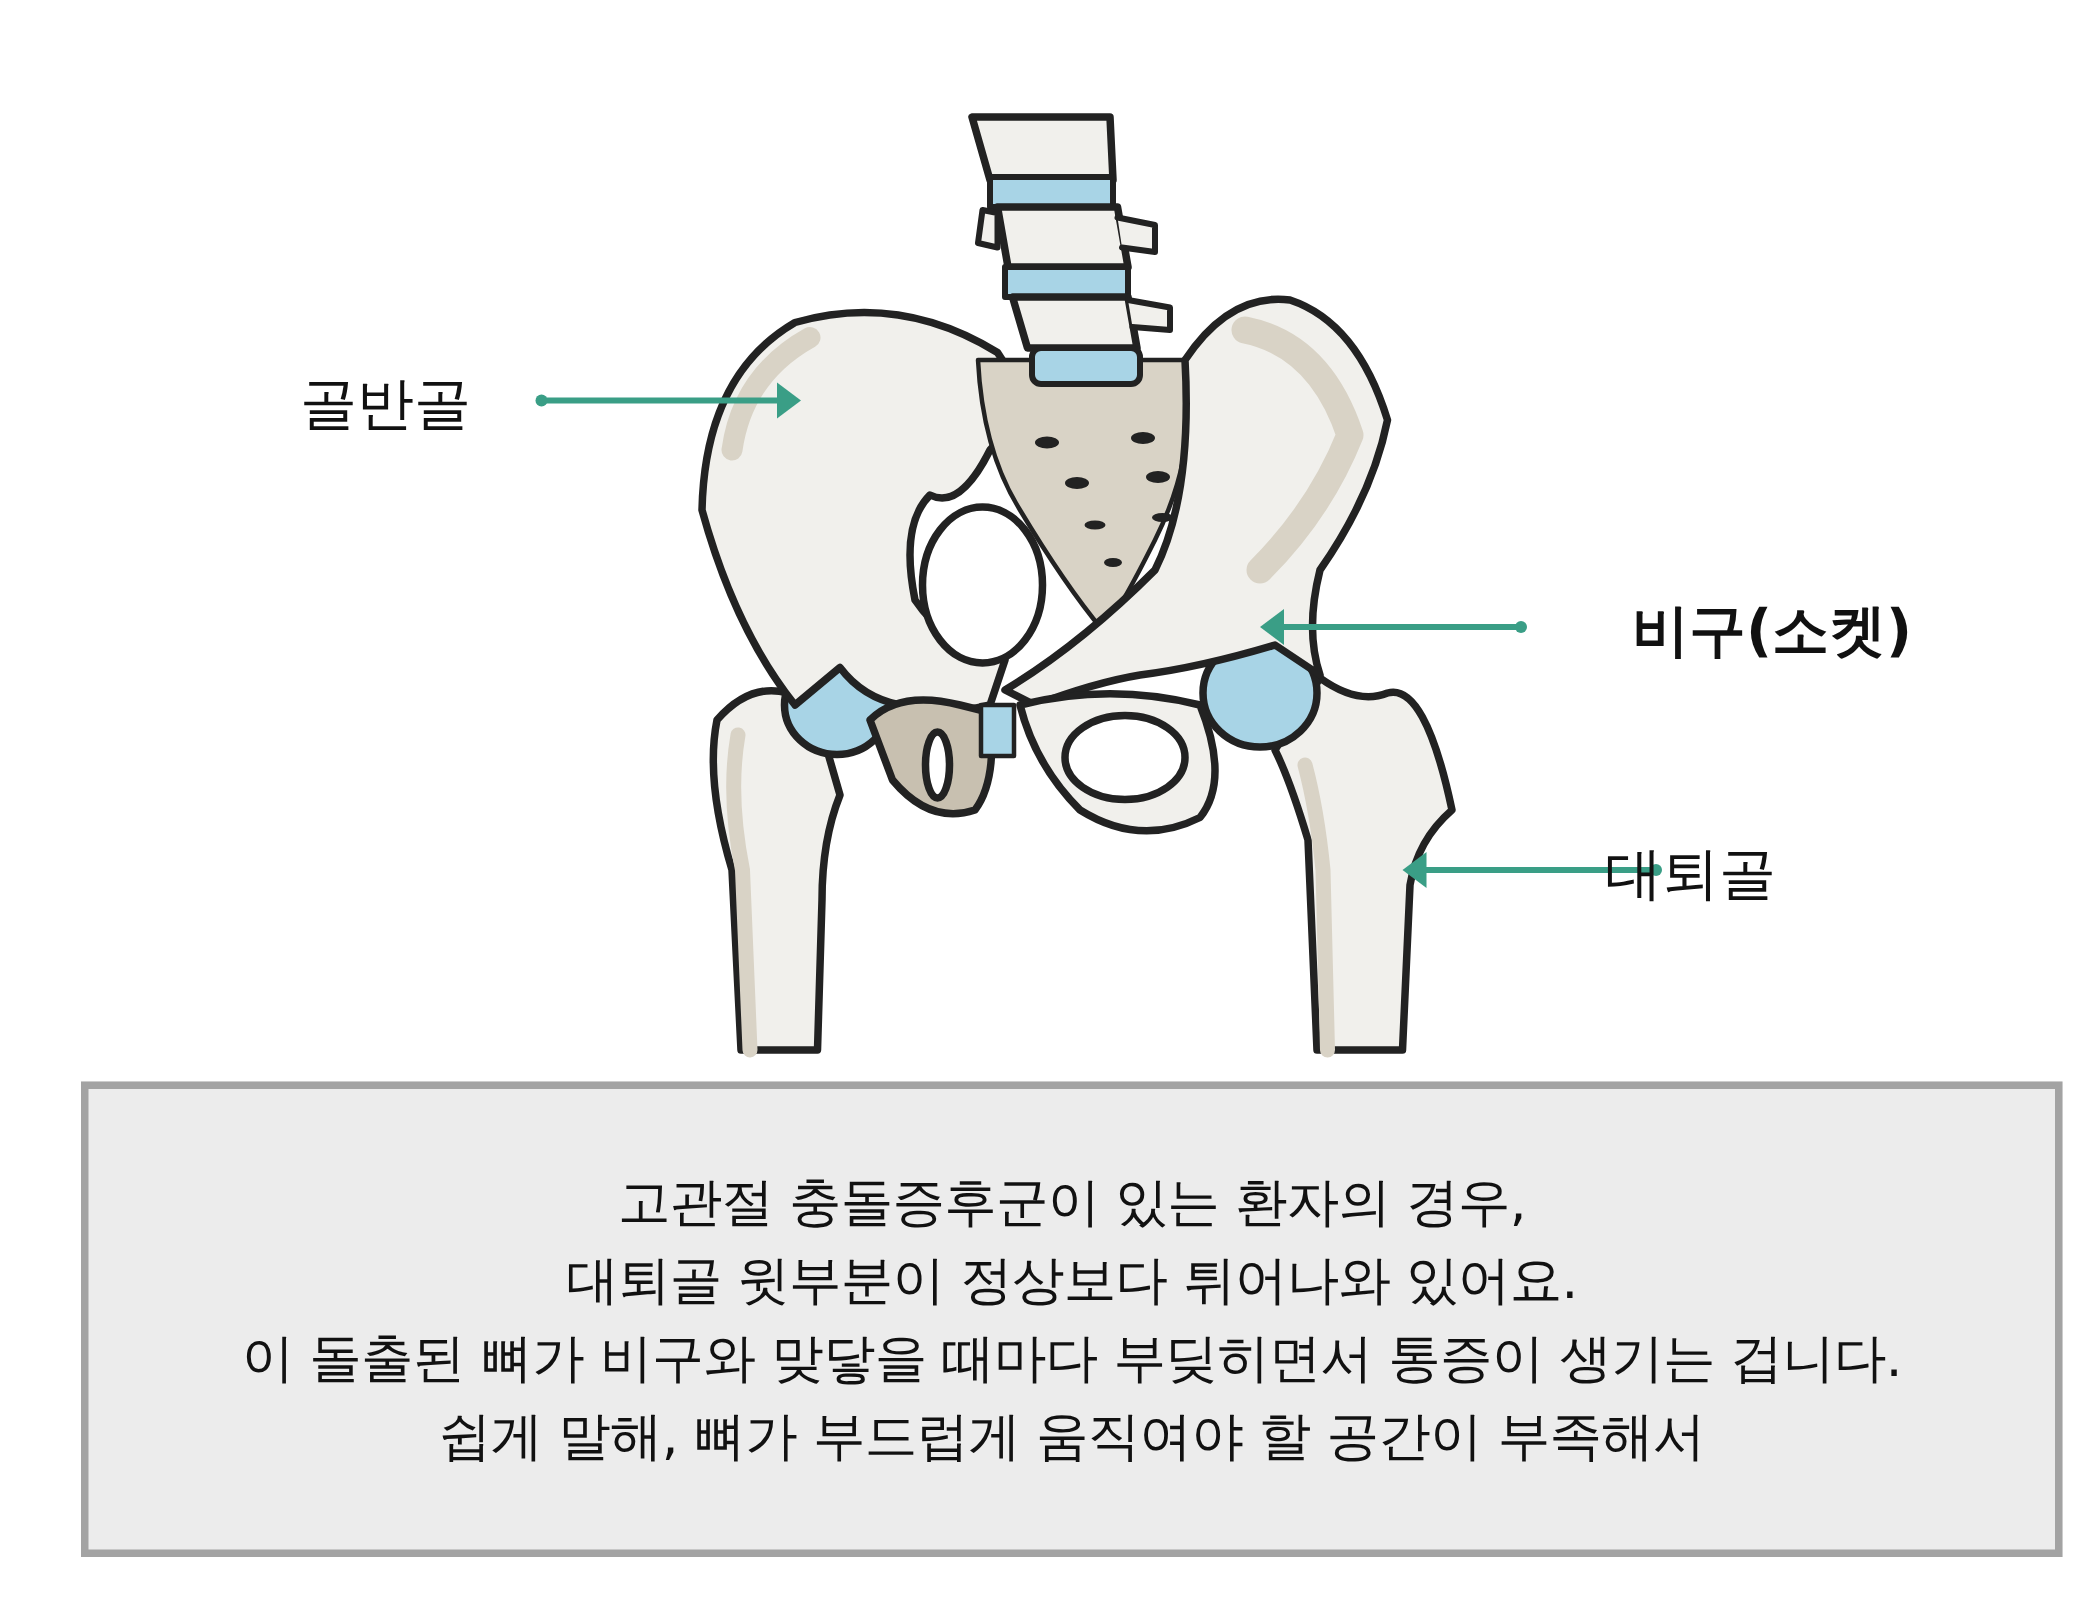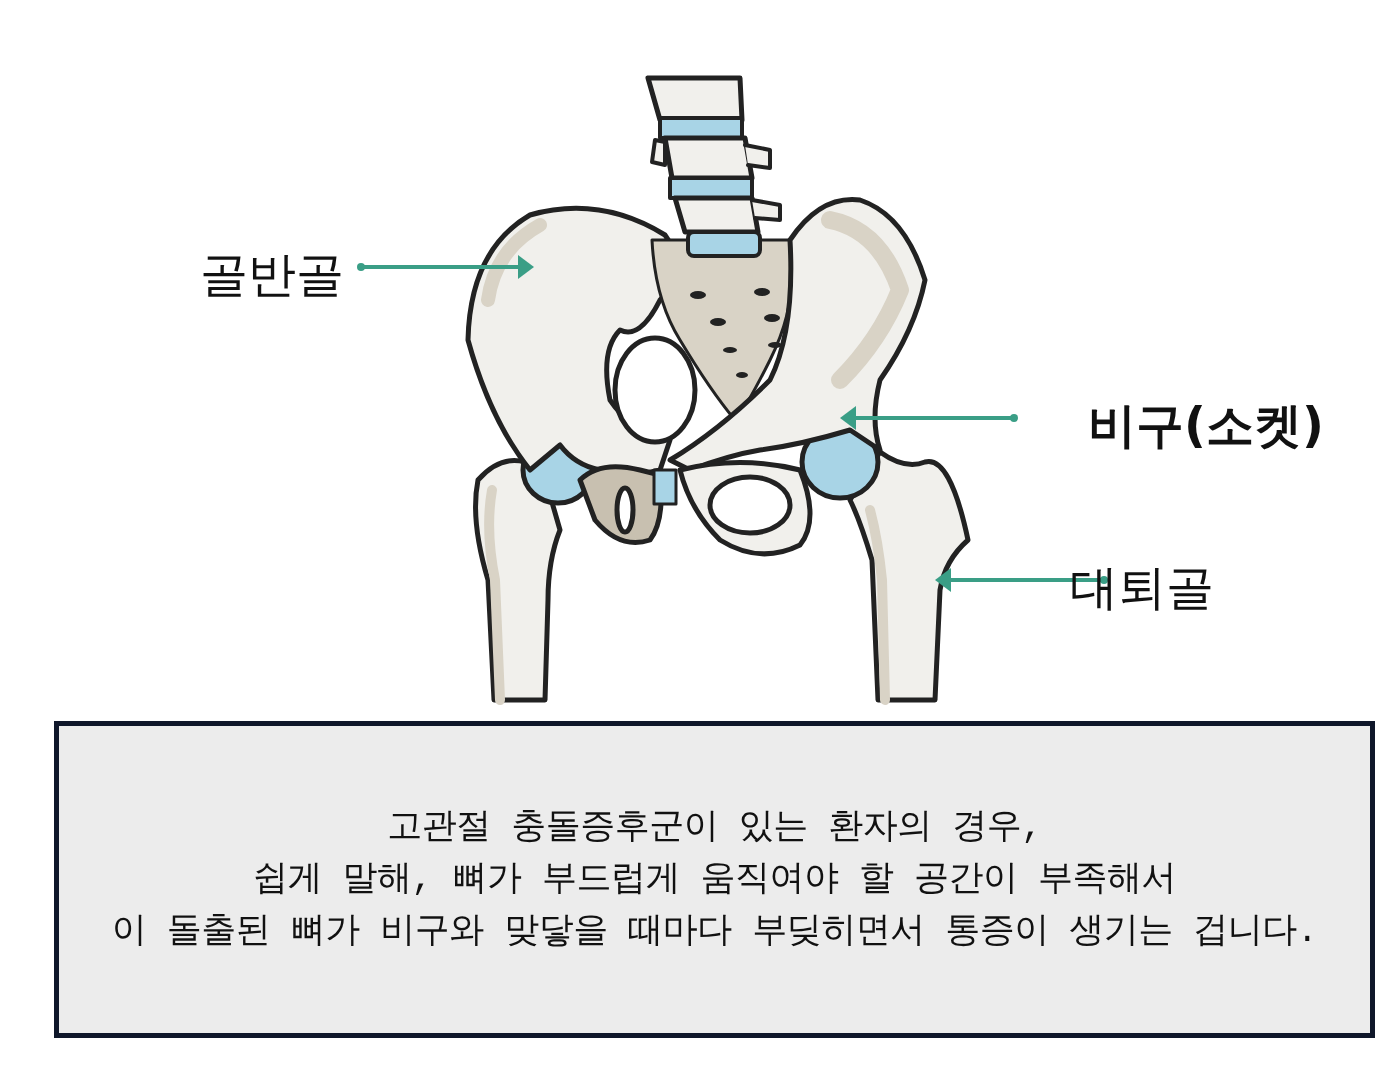--- a/index.html
+++ b/index.html
@@ -1,21 +1,21 @@
 <!DOCTYPE html>
 <html><head>
 <meta charset="utf-8">
 <style>
   html, body { margin: 0; padding: 0; background: #ffffff; }
   body { width: 1400px; height: 1080px; position: relative; overflow: hidden;
          font-family: "DejaVu Sans", "Liberation Sans", sans-serif; }
   #illustration { position: absolute; left: 0; top: 0; width: 1400px; height: 720px; }
-  .label { position: absolute; font-size: 48px; color: #111; white-space: nowrap; line-height: 1; }
+  .label { position: absolute; font-size: 38px; color: #111; white-space: nowrap; line-height: 1; }
   #caption-box { position: absolute; left: 54px; top: 721px; width: 1311px; height: 307px;
-    background: #ececec; border: 5px solid #0f172a; display: flex; align-items: center; justify-content: center; font-family: Liberation Mono, monospace; }
+    background: #ececec; border: 5px solid #a3a3a3; display: flex; align-items: center; justify-content: center; }
   #caption { text-align: center; font-size: 35px; line-height: 52px; color: #111; letter-spacing: -0.5px; }
   #caption div { white-space: nowrap; }
 </style>
 </head>
 <body>
 
 <svg id="illustration" viewBox="0 0 1400 720" xmlns="http://www.w3.org/2000/svg">
   <defs>
     <marker id="arrowhead" markerWidth="8" markerHeight="8" refX="6" refY="4" orient="auto" markerUnits="userSpaceOnUse">
     </marker>
@@ -96,16 +96,17 @@
   </g>
 </svg>
 
 <div class="label" style="left:200px; top:250px;">골반골</div>
 <div class="label" style="left:1088px; top:401px;font-weight:bold;">비구(소켓)</div>
 <div class="label" style="left:1070px; top:563px;">대퇴골</div>
 
 <div id="caption-box">
   <div id="caption">
     <div>고관절 충돌증후군이 있는 환자의 경우,</div>
+    <div>대퇴골 윗부분이 정상보다 튀어나와 있어요.</div>
+    <div>이 돌출된 뼈가 비구와 맞닿을 때마다 부딪히면서 통증이 생기는 겁니다.</div>
     <div>쉽게 말해, 뼈가 부드럽게 움직여야 할 공간이 부족해서</div>
-    <div>이 돌출된 뼈가 비구와 맞닿을 때마다 부딪히면서 통증이 생기는 겁니다.</div>
   </div>
 </div>
 
 </body></html>

